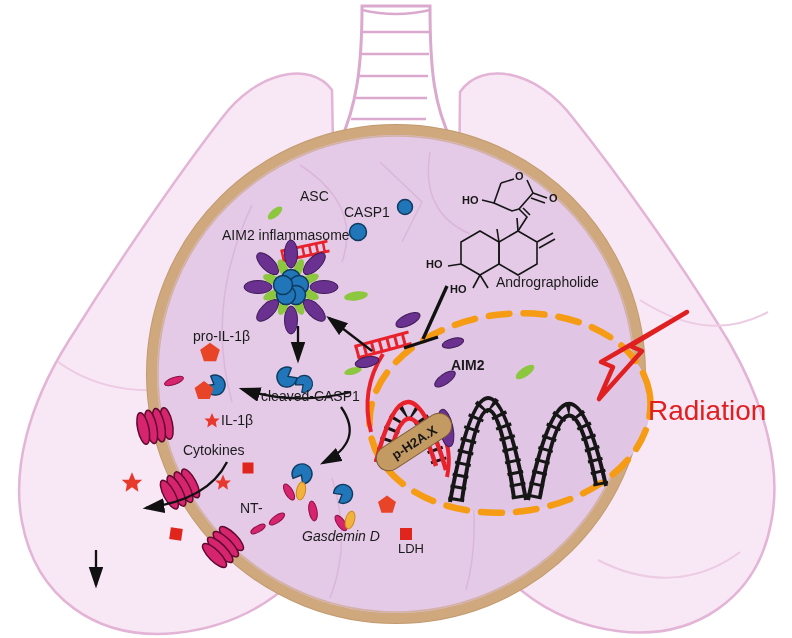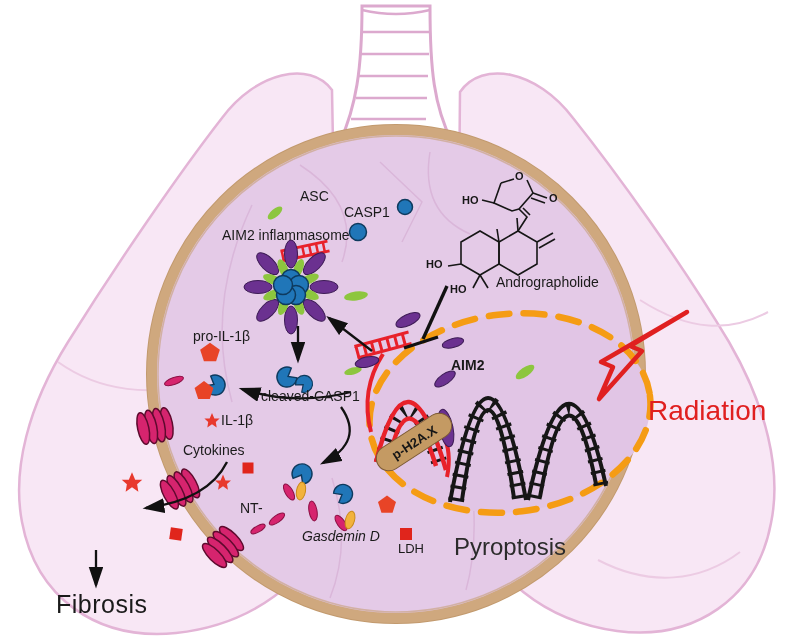--- a/index.html
+++ b/index.html
@@ -241,22 +241,20 @@
 <div class="lbl" style="left:300px;top:189px;">ASC</div>
 <div class="lbl" style="left:344px;top:205px;">CASP1</div>
 <div class="lbl" style="left:222px;top:228px;">AIM2 inflammasome</div>
 <div class="lbl" style="left:187px;top:329px;padding-left:6px;">pro-IL-1β</div>
 <div class="lbl" style="left:261px;top:389px;">cleaved-CASP1</div>
 <div class="lbl" style="left:221px;top:413px;">IL-1β</div>
 <div class="lbl" style="left:183px;top:443px;">Cytokines</div>
 <div class="lbl" style="left:240px;top:501px;">NT-</div>
 <div class="lbl" style="left:302px;top:529px;font-style:italic;">Gasdemin D</div>
 <div class="lbl small" style="left:398px;top:542px;">LDH</div>
-<div class="lbl med" style="left:454px;top:534px;">Pyroptosis</div>
-<div class="lbl big" style="left:56px;top:591px;">Fibrosis</div>
 <div class="lbl" style="left:451px;top:358px;font-weight:bold;">AIM2</div>
 <div class="lbl red" style="left:648px;top:396px;">Radiation</div>
 <div class="lbl" style="left:496px;top:275px;">Andrographolide</div>
 <div class="capsule">p-H2A.X</div>
 
 <span class="chem" style="left:462px;top:194px;">HO</span>
 <span class="chem" style="left:515px;top:170px;">O</span>
 <span class="chem" style="left:549px;top:192px;">O</span>
 <span class="chem" style="left:426px;top:258px;">HO</span>
 <span class="chem" style="left:450px;top:283px;">HO</span>

